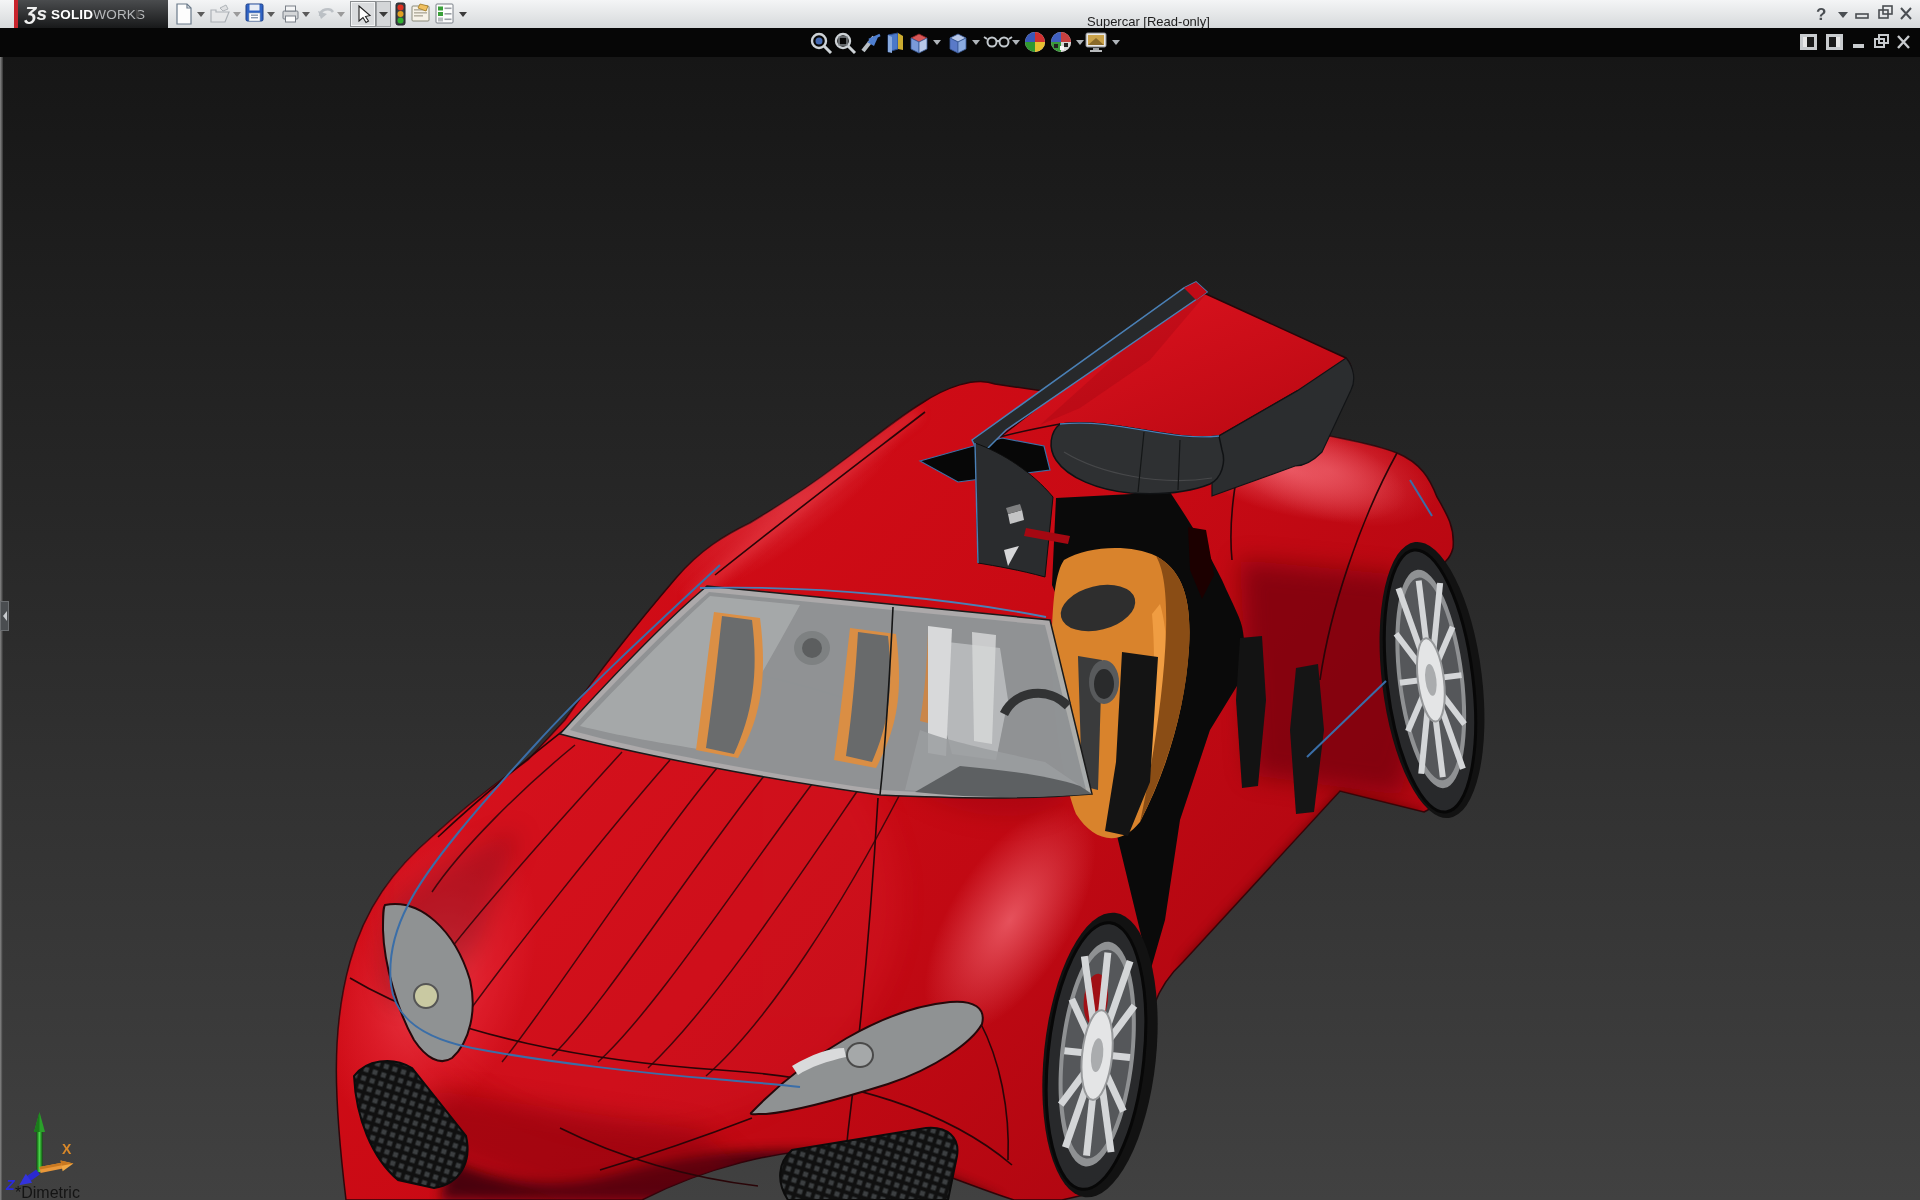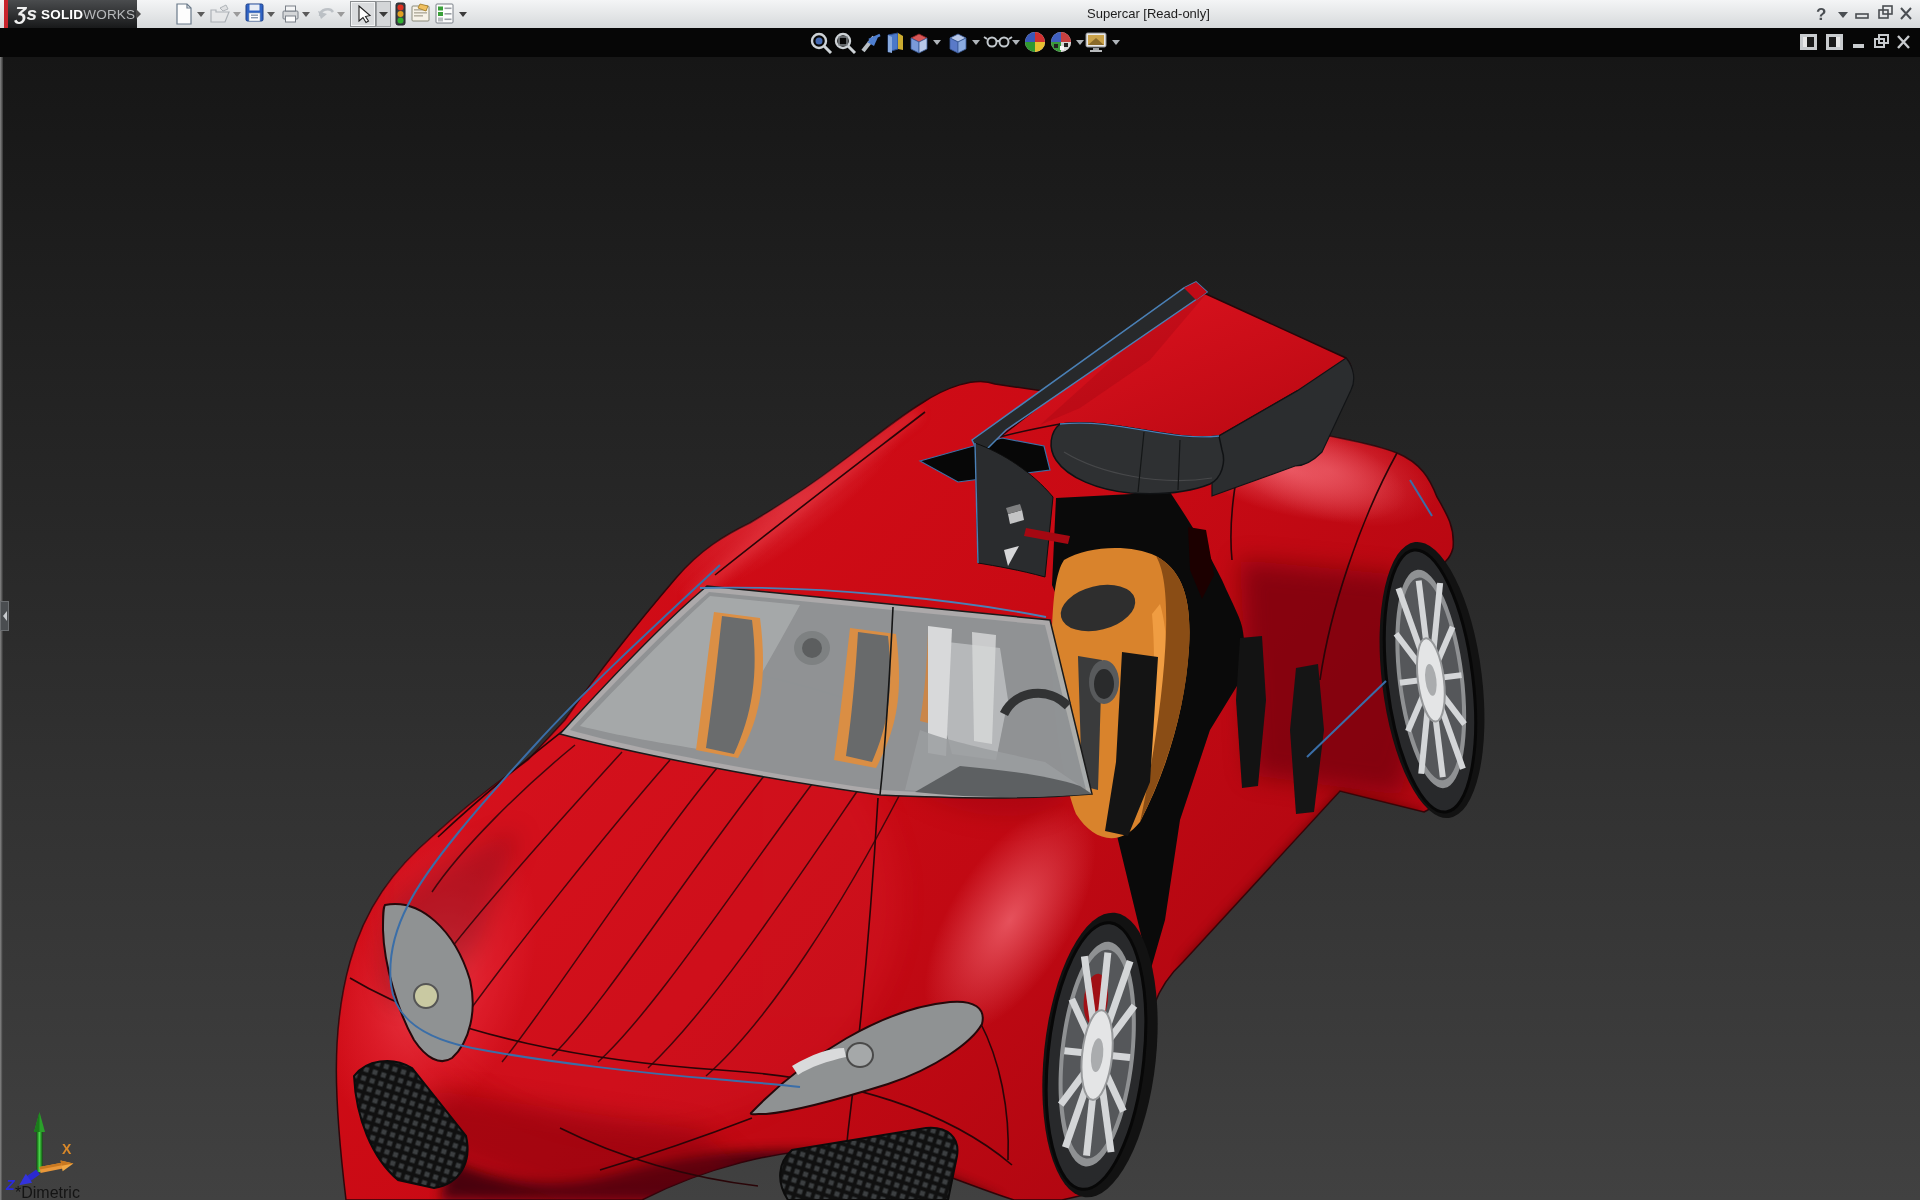--- a/index.html
+++ b/index.html
@@ -1,23 +1,23 @@
 <!DOCTYPE html>
 <html><head>
 <meta charset="utf-8">
 <style>
   html,body{margin:0;padding:0;width:1920px;height:1200px;overflow:hidden;background:#000;}
   *{box-sizing:border-box;}
   body{font-family:"Liberation Sans",sans-serif;}
   #titlebar{position:absolute;left:0;top:0;width:1920px;height:28px;
     background:linear-gradient(#f4f5f6,#d6d9db);}
-  #logo{position:absolute;left:4px;top:0;width:133px;height:28px;
+  #logo{position:absolute;left:14px;top:0;width:154px;height:28px;
     background:linear-gradient(#4a4c4e,#18191a);}
   #logo .red{position:absolute;left:0;top:0;width:4px;height:28px;background:#c8242c;}
-  #title{position:absolute;left:1087px;top:0;height:28px;
+  #title{position:absolute;left:1087px;top:8px;height:28px;
     font-size:13px;color:#1d1d1d;line-height:27px;}
   #row2{position:absolute;left:0;top:28px;width:1920px;height:29px;background:#060606;}
   #viewport{position:absolute;left:0;top:57px;width:1920px;height:1143px;
     background:linear-gradient(#161616,#414141);}
   #dimetric{position:absolute;left:15px;top:1184px;font-size:16px;color:#141414;z-index:5;}
 </style>
 </head>
 <body>
   <div id="viewport"></div>
   <svg id="car" style="position:absolute;left:0;top:0;z-index:2" width="1920" height="1200" viewBox="0 0 1920 1200">

